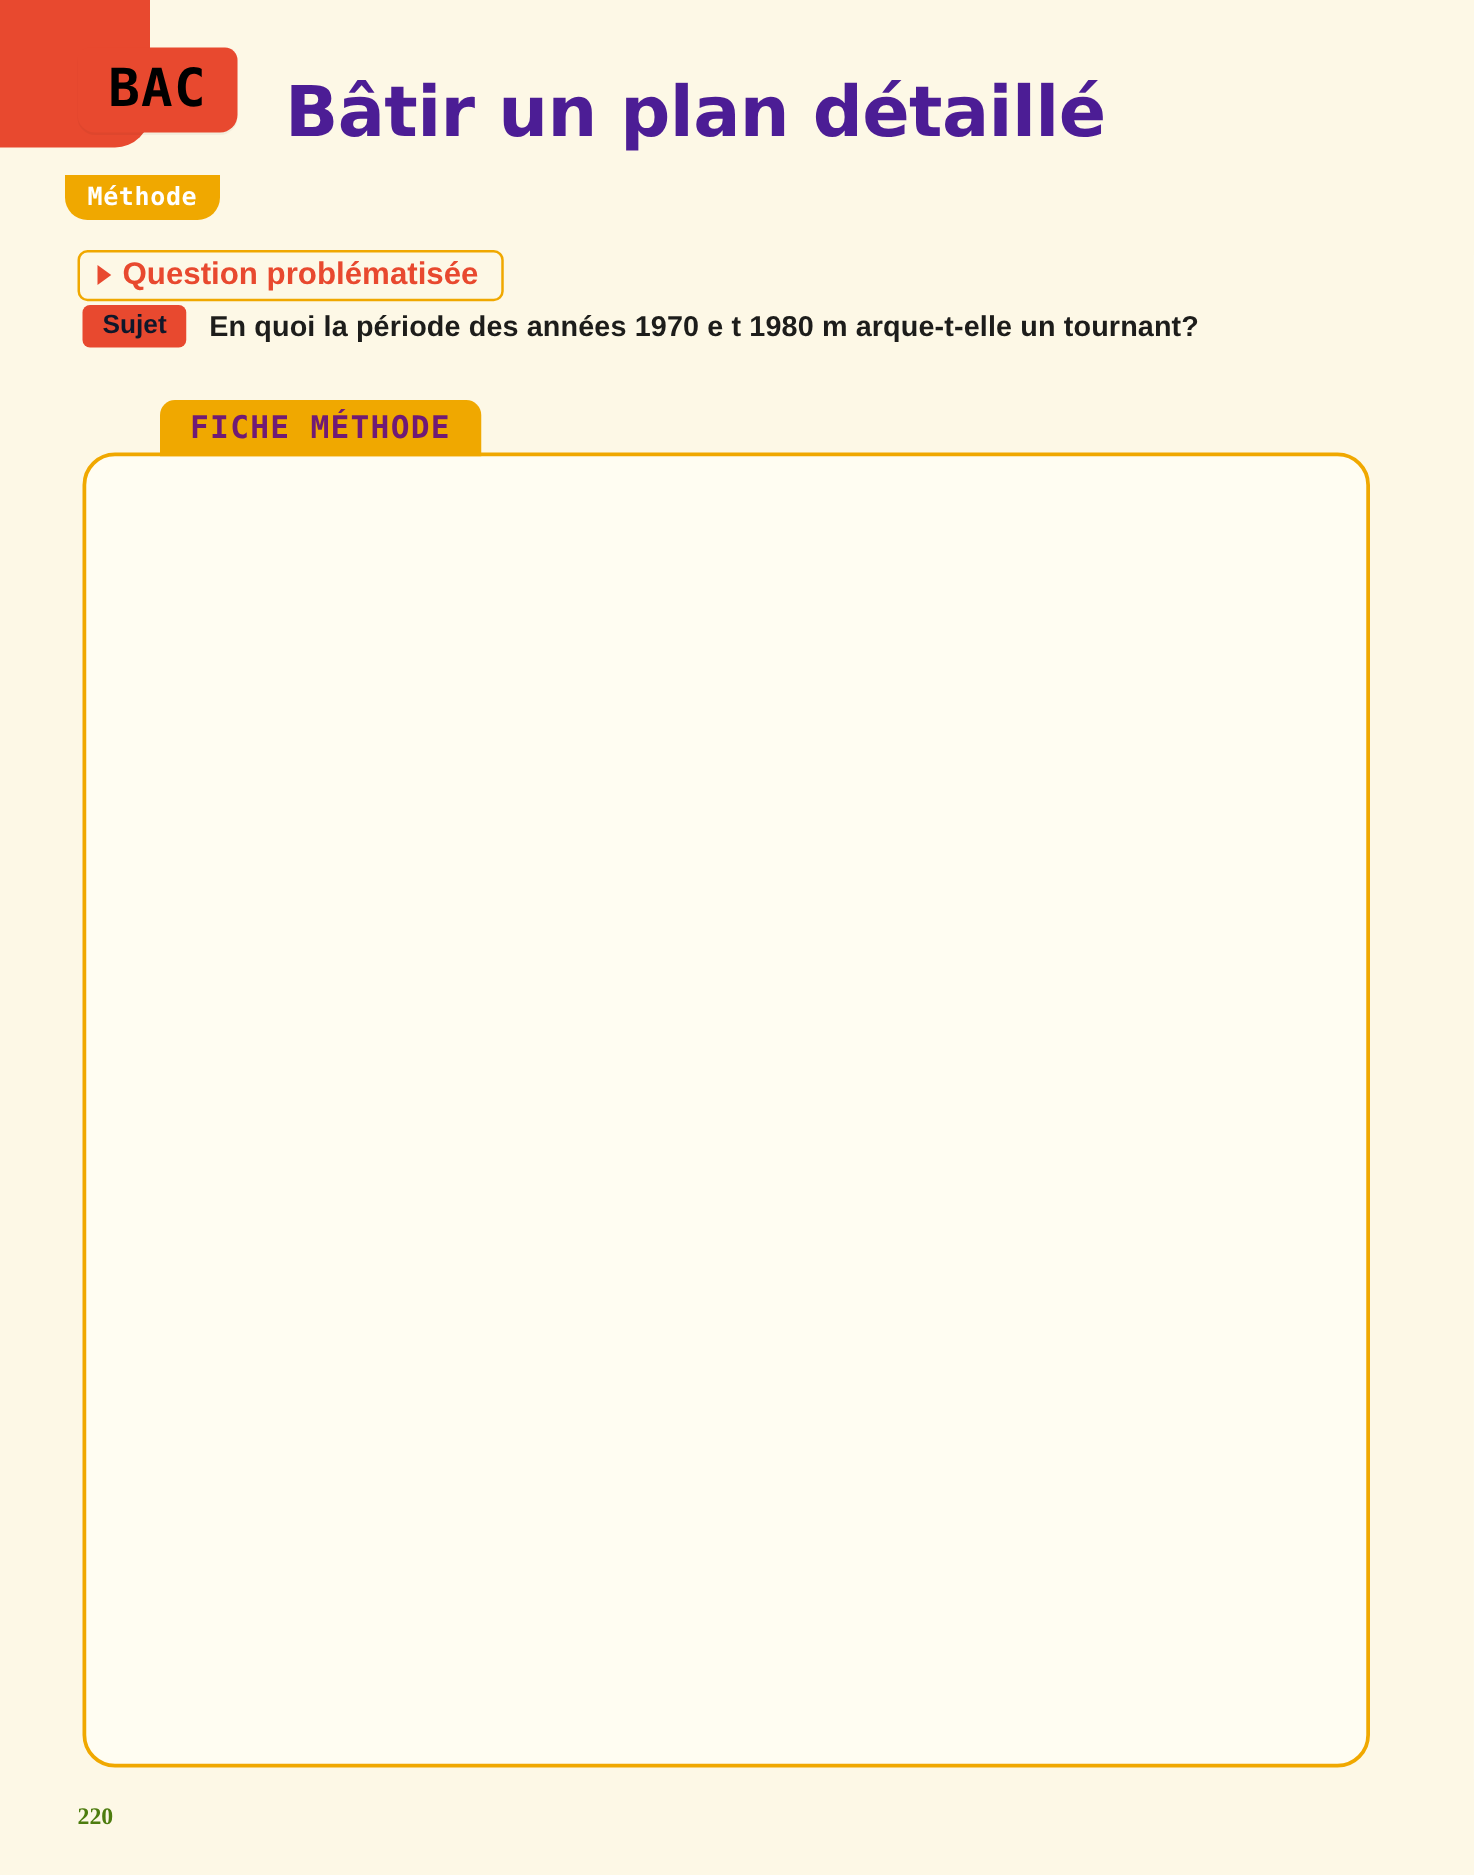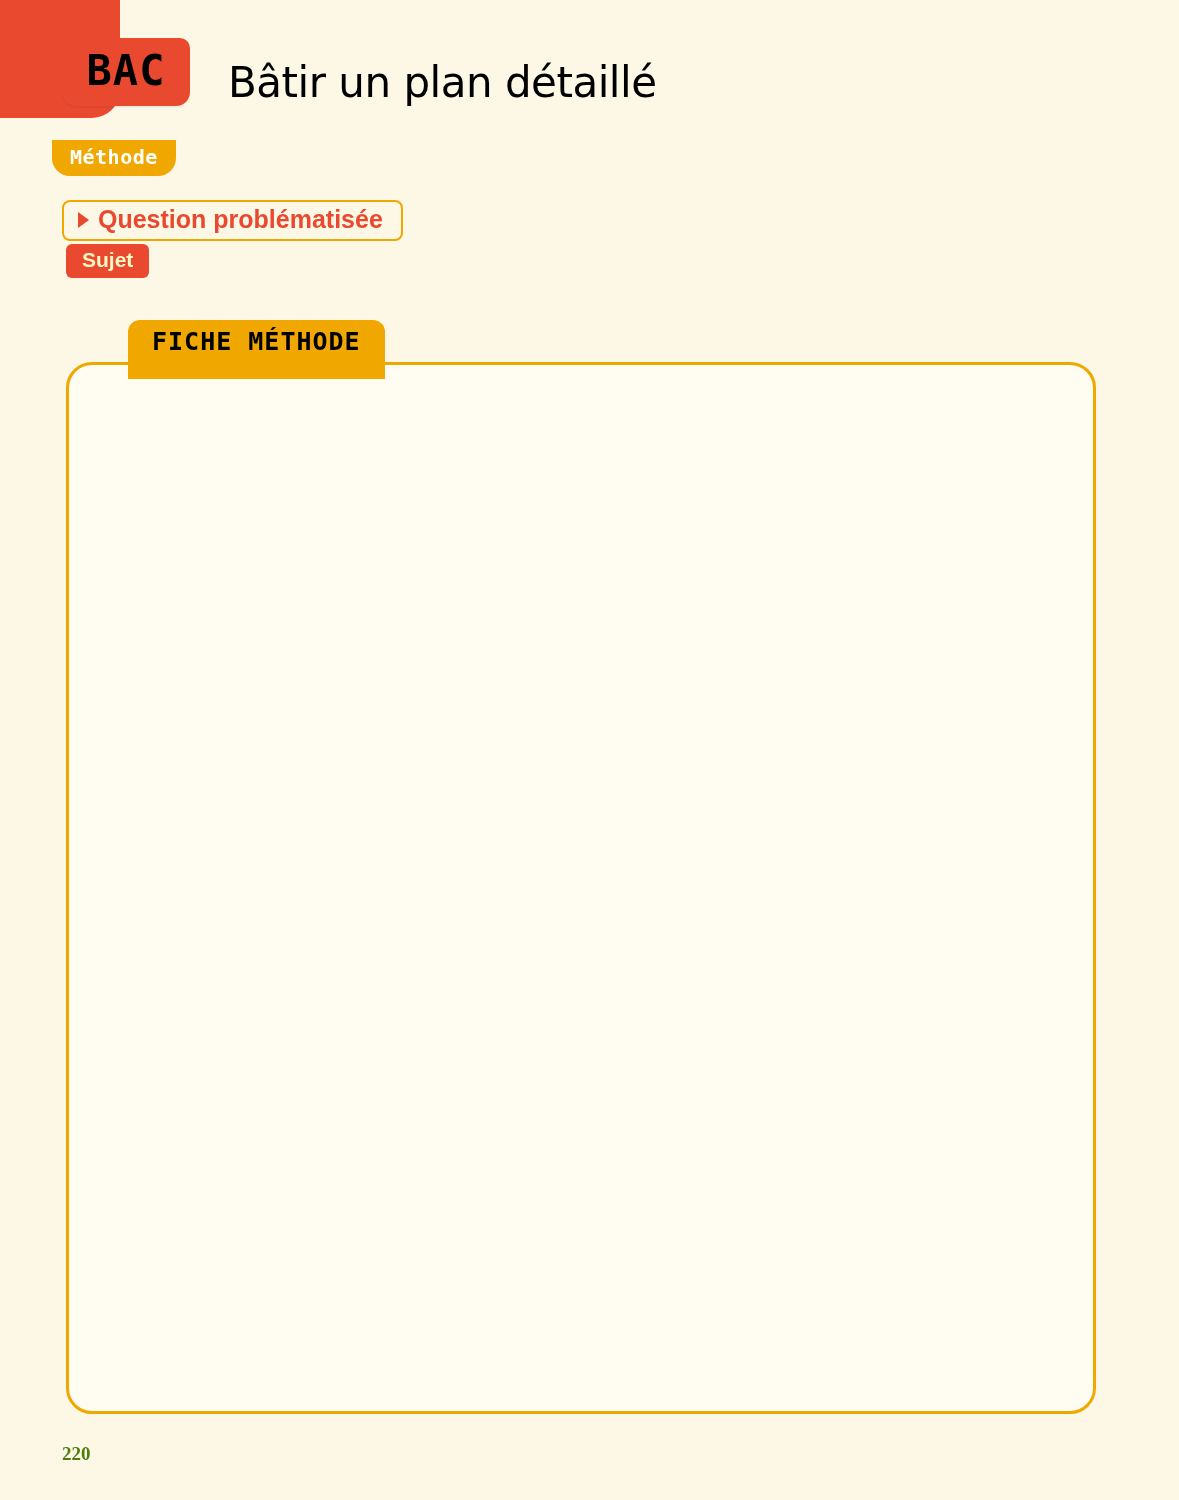--- a/index.html
+++ b/index.html
@@ -51,23 +51,23 @@
     border-radius: 0 0 18px 18px;
     letter-spacing: 0.5px;
     margin-top: 20px;
   }
 
   
   .page-title {
     position: absolute;
     top: 58px; left: 228px;
     font-family: "DejaVu Sans", sans-serif;
-    font-weight: normal;
-    font-size: 42px;
-    color: #000000;
+    font-weight: bold;
+    font-size: 56px;
+    color: #4c1d95;
     letter-spacing: -0.5px;
   }
 
   
   .qp-wrap {
     position: absolute;
     top: 200px; left: 62px;
     display: flex;
     align-items: center;
   }
@@ -93,45 +93,45 @@
   }
 
   .sujet-row {
     position: absolute;
     top: 244px; left: 66px;
     display: flex;
     align-items: center;
   }
   .sujet-badge {
     background: #e8492f;
-    color: #fef9c3;
+    color: #0f172a;
     font-weight: bold;
     font-size: 21px;
     border-radius: 6px;
     padding: 4px 16px 6px 16px;
   }
   .sujet-text {
     margin-left: 18px;
     font-size: 23px;
     font-weight: bold;
     color: #1d1d1b;
     letter-spacing: 0.1px;
   }
 
   
   .fiche-tab {
     position: absolute;
     top: 320px; left: 128px;
     background: #f0a800;
-    color: #000000;
+    color: #701a75;
     font-family: "DejaVu Sans Mono", monospace;
     font-weight: bold;
     font-size: 25px;
     letter-spacing: 1px;
-    padding: 7px 24px 23px 24px;
+    padding: 7px 24px 9px 24px;
     border-radius: 12px 12px 0 0;
     z-index: 3;
   }
   .fiche-card {
     position: absolute;
     top: 362px; left: 66px;
     width: 1030px; height: 1052px;
     border: 3px solid #f0a800;
     border-radius: 26px;
     background: #fffdf2;
@@ -290,20 +290,21 @@
 <div class="page-title">Bâtir un plan détaillé</div>
 
 <div class="qp-wrap">
   <div class="qp-pill">
     <span class="qp-arrow"></span>
     <span class="qp-title">Question problématisée</span>
   </div>
 </div>
 <div class="sujet-row">
   <span class="sujet-badge">Sujet</span>
+  <span class="sujet-text">En quoi la période des années 1970 e t 1980 m arque-t-elle un tournant?</span>
 </div>
 
 <div class="fiche-tab">FICHE MÉTHODE</div>
 <div class="fiche-card"></div>
 
 <div id="sections-host">
     <div class="sec-head sec-head-row" style="top: 378px; left: 88px;">
       <span class="sec-head-plain">Rappel</span>
     </div>
     <div class="left-col" style="top: 430px; left: 100px;">

